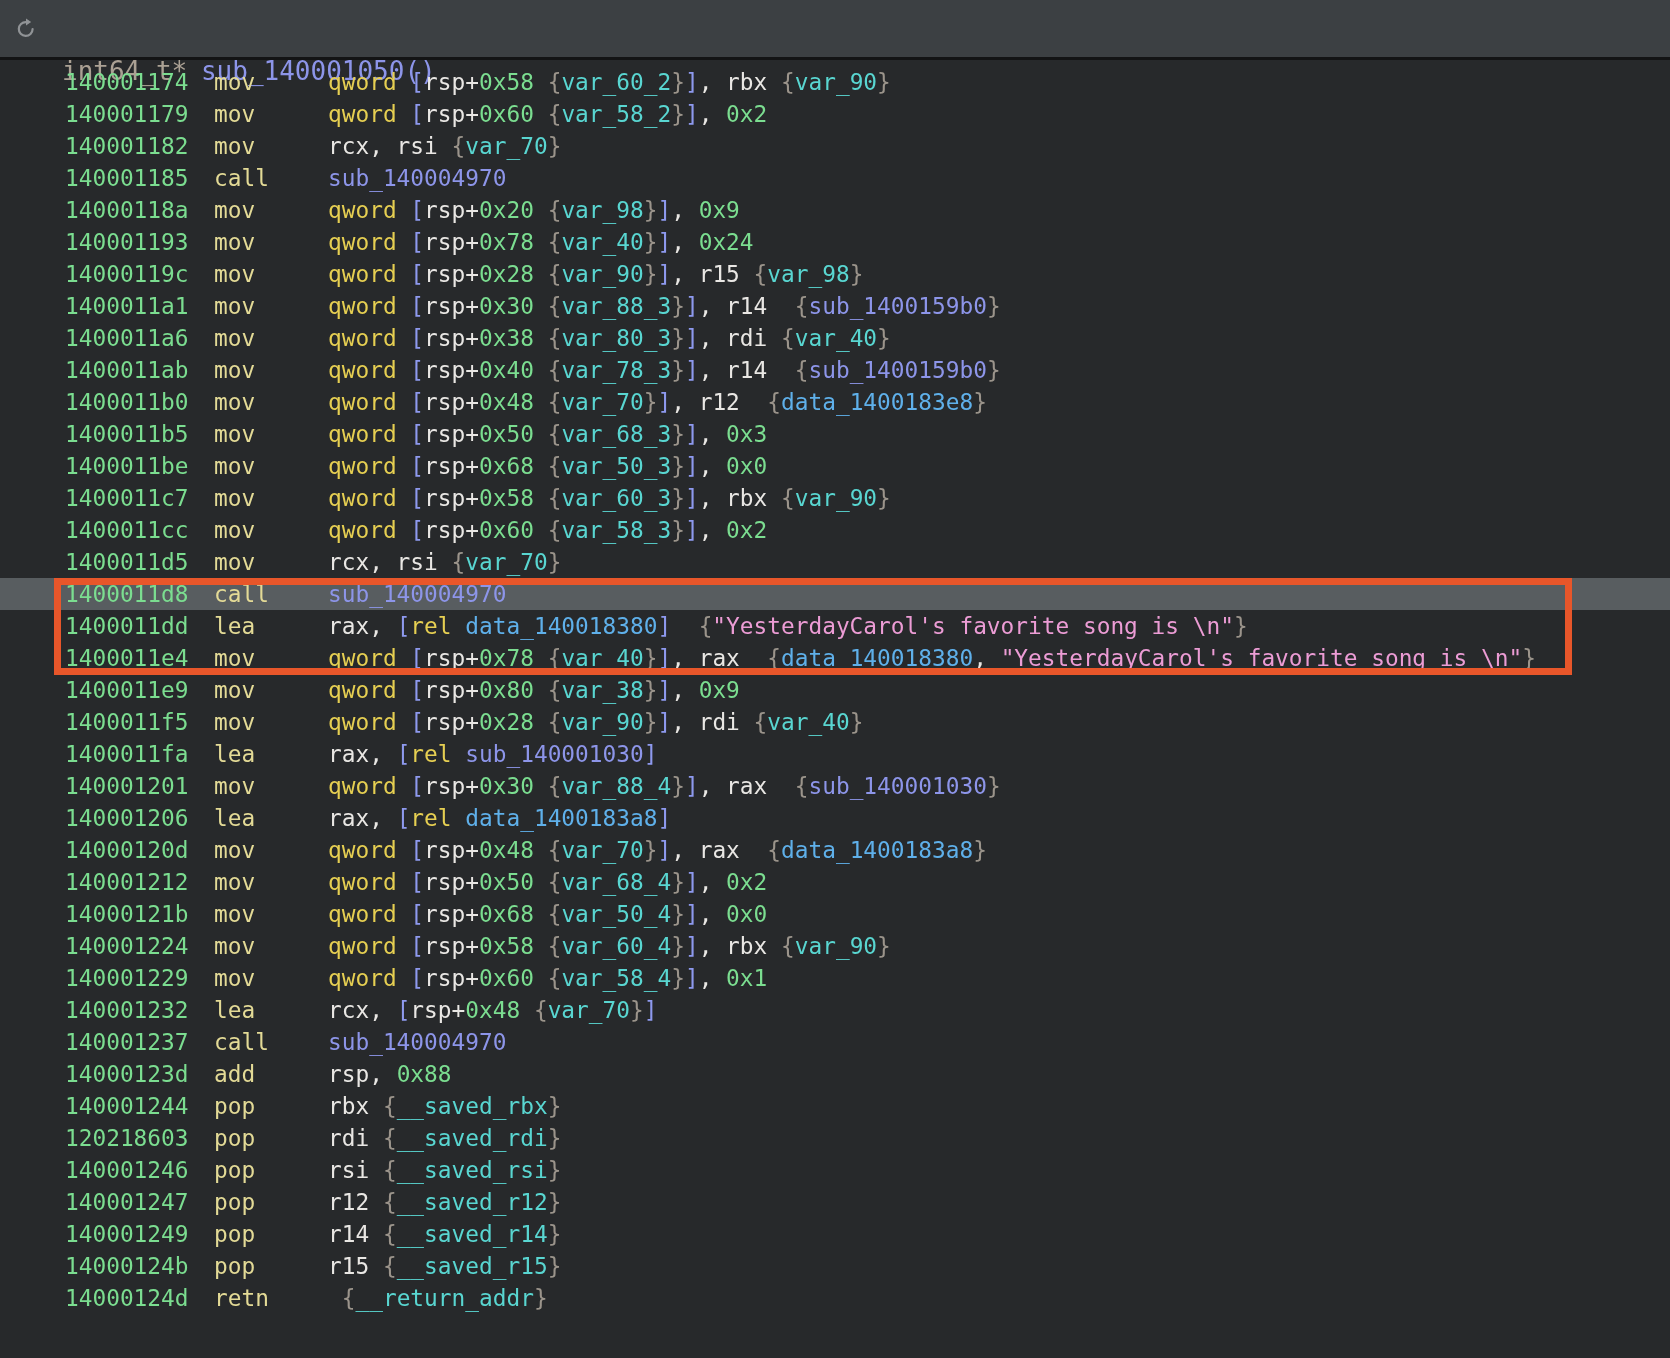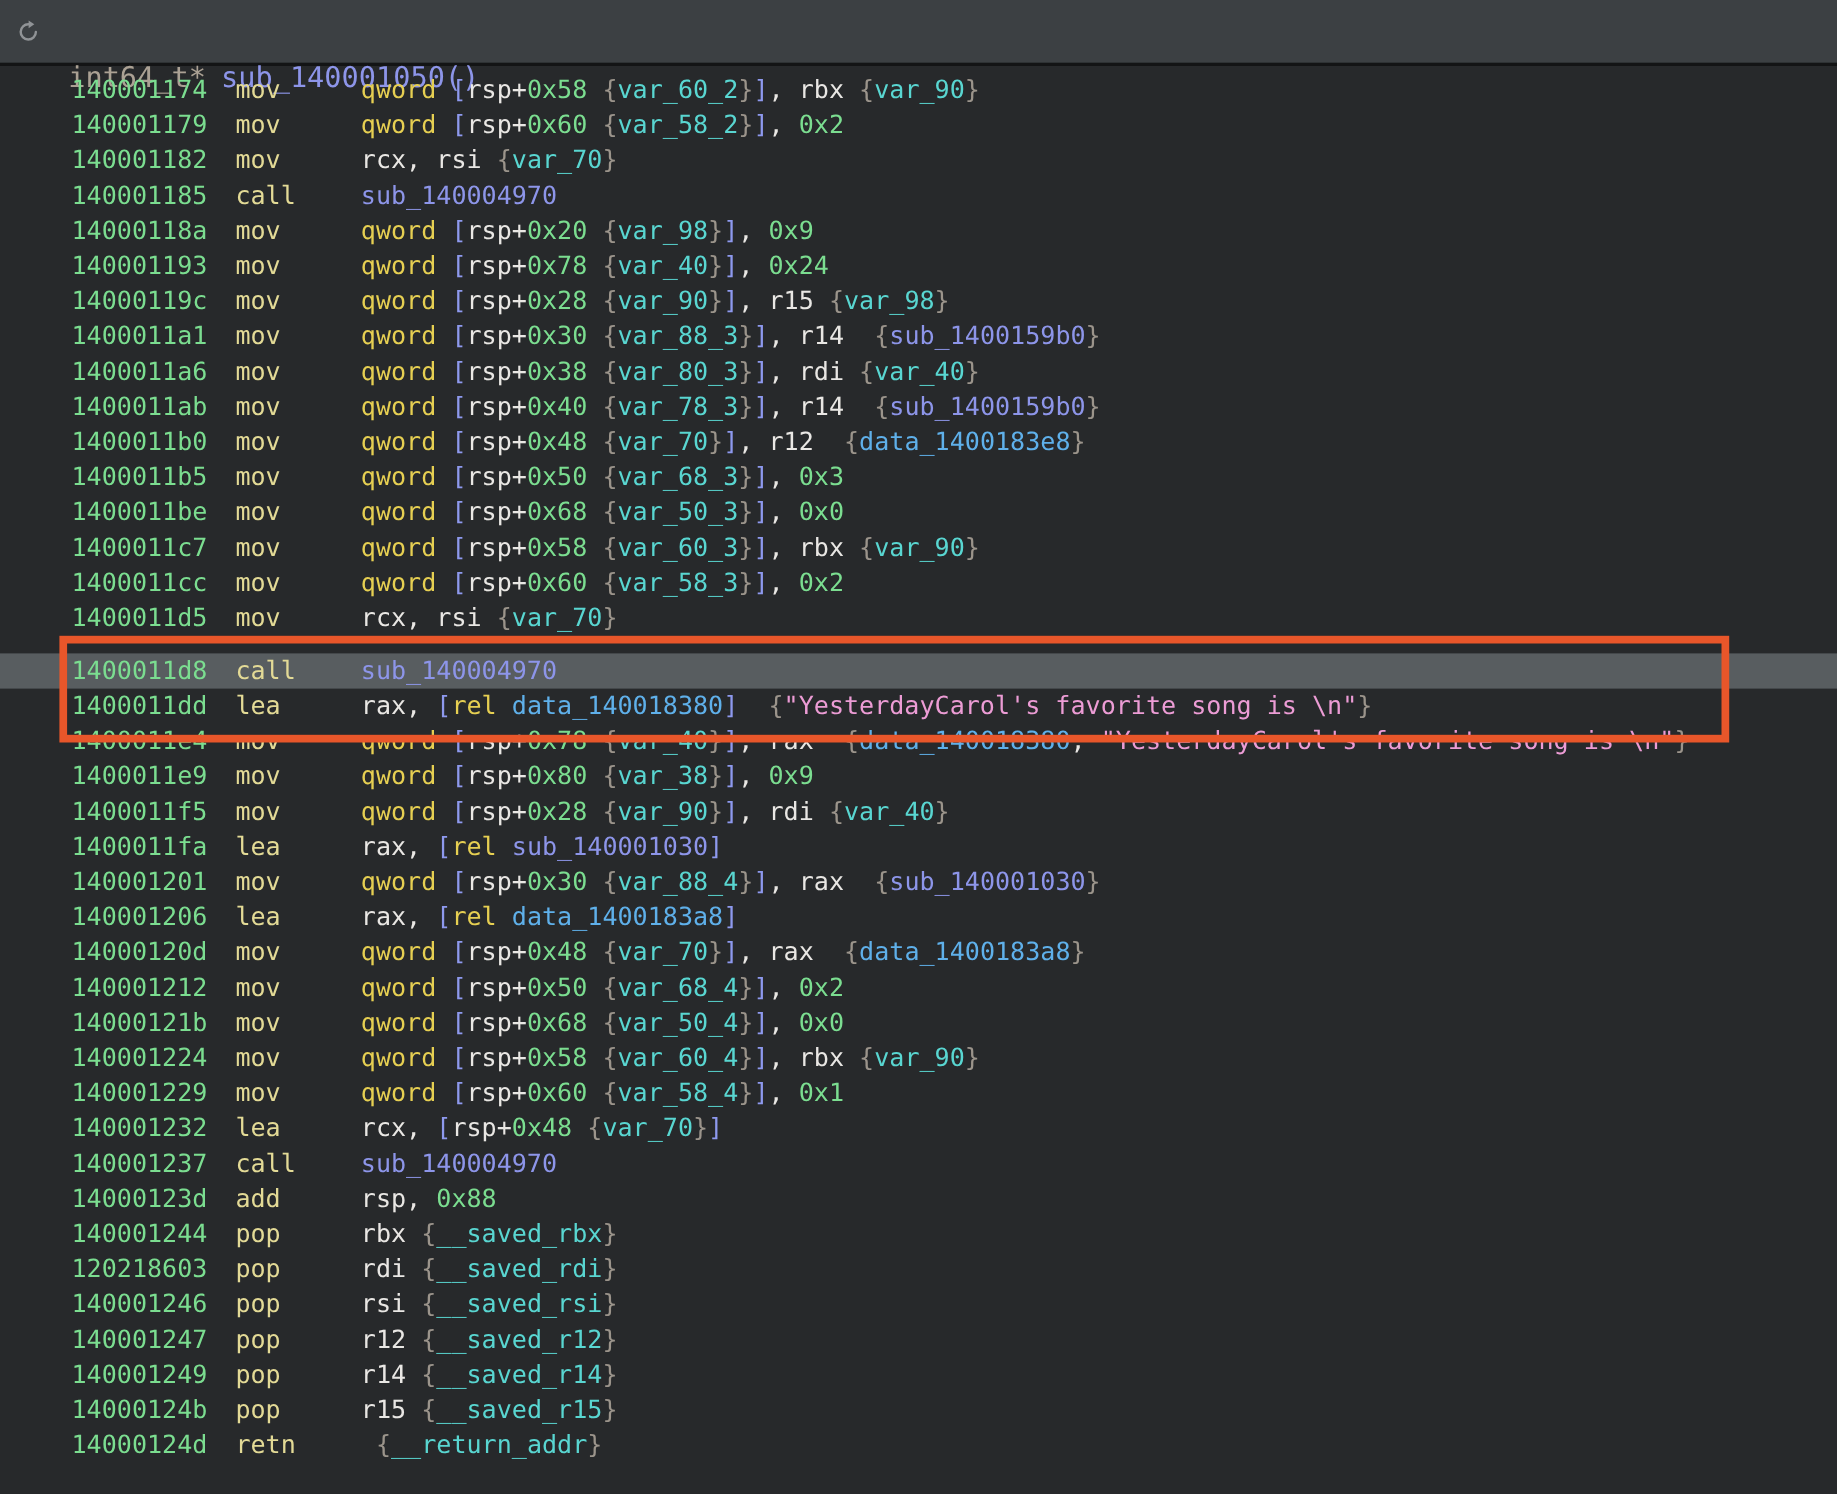--- a/index.html
+++ b/index.html
@@ -16,21 +16,21 @@
   .header{position:absolute;top:0;left:0;width:1670px;height:57px;background:var(--header-bg);
           border-bottom:3px solid var(--separator);box-sizing:content-box;}
   .header-icon{position:absolute;left:14px;top:17px;width:24px;height:24px;}
   .header-title{position:absolute;left:62px;top:0;height:57px;line-height:57px;
                 font-size:26px;white-space:pre;margin-top:43px;}
   .ret-type{color:var(--header-type);}
   .fn-name{color:var(--function);margin-left:13.7px;}
   .code{position:absolute;top:60px;left:0;width:1670px;height:1298px;padding-top:6px;
         box-sizing:border-box;}
   .row{position:relative;height:32px;line-height:32px;font-size:22.8px;white-space:pre;}
-  .row.selected{background:var(--selected-row-bg);margin-top:16px;}
+  .row.selected{background:var(--selected-row-bg);}
   .addr{position:absolute;left:65px;color:var(--addr);}
   .mn{position:absolute;left:214px;color:var(--mnemonic);}
   .ops{position:absolute;left:328px;}
   .t-kw{color:var(--keyword);} .t-plain{color:var(--plain);}
   .t-bracket{color:var(--bracket);} .t-brace{color:var(--brace);}
   .t-var{color:var(--variable);} .t-num{color:var(--number);}
   .t-func{color:var(--function);} .t-data{color:var(--data);}
   .t-str{color:var(--string);}
   .annotation-box{position:absolute;left:54px;width:1518px;border:7px solid var(--annotation);
                   box-sizing:border-box;pointer-events:none;z-index:5;}

